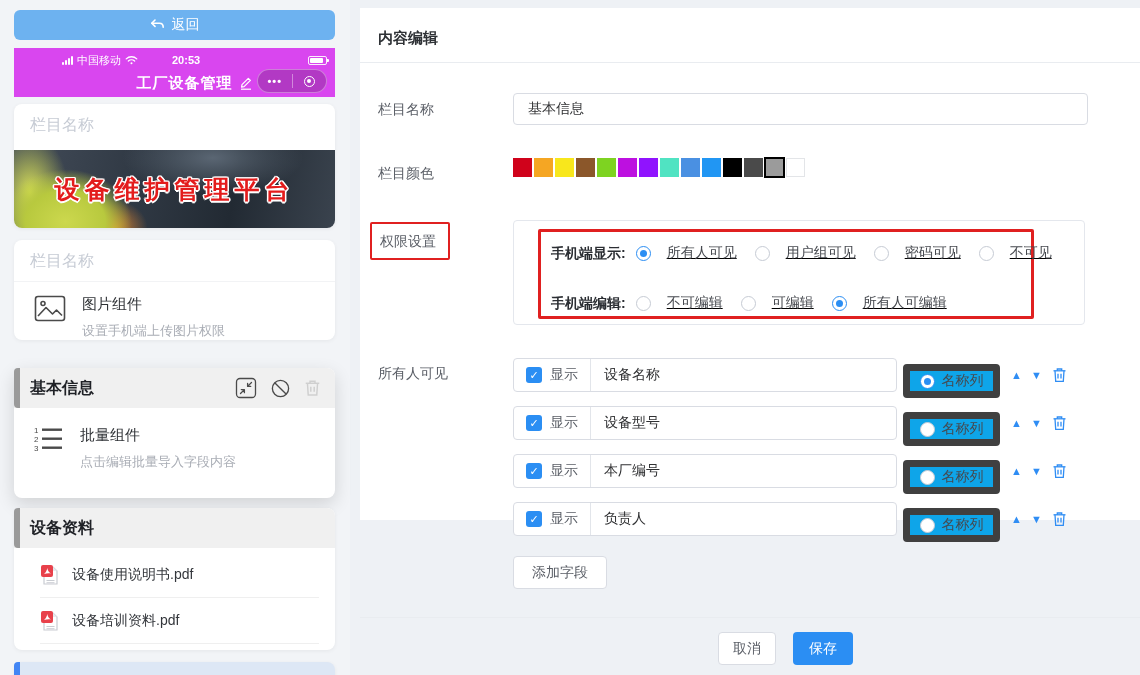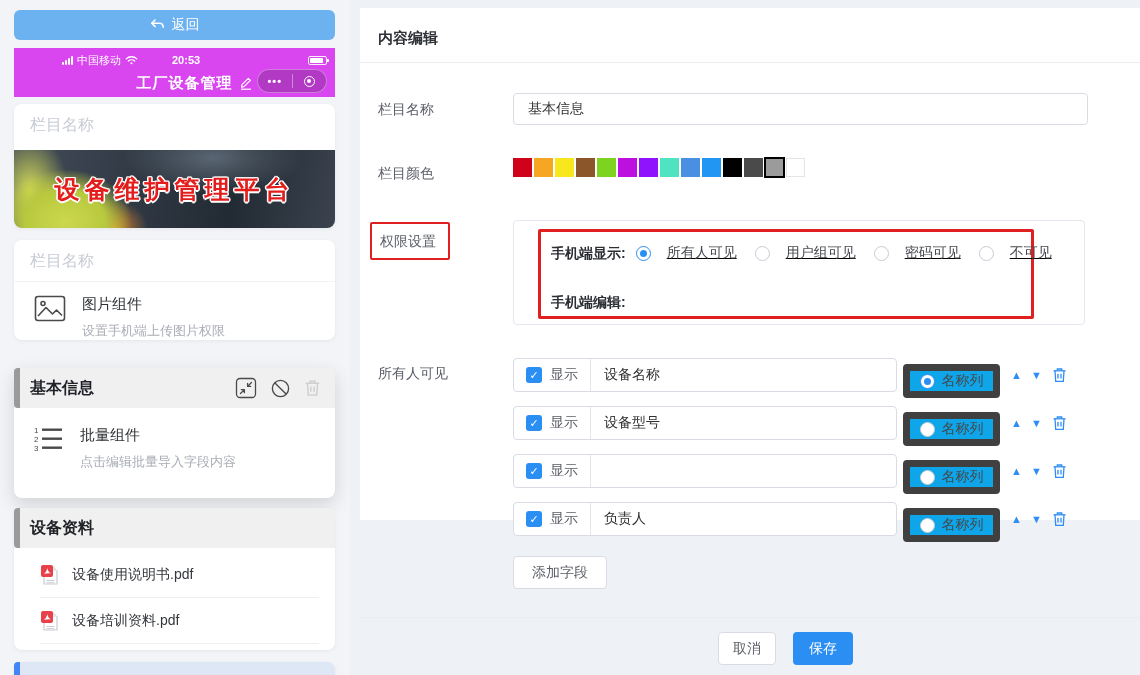--- a/index.html
+++ b/index.html
@@ -310,20 +310,30 @@
             </span><span class="radio-opt">
               <span class="radio"></span>
               <span class="radio-text">密码可见</span>
             </span><span class="radio-opt">
               <span class="radio"></span>
               <span class="radio-text">不可见</span>
             </span></span>
       </div>
       <div class="perm-row" id="perm-row-edit">
         <span class="perm-row-label">手机端编辑:</span>
+        <span id="edit-options"><span class="radio-opt">
+              <span class="radio"></span>
+              <span class="radio-text">不可编辑</span>
+            </span><span class="radio-opt">
+              <span class="radio"></span>
+              <span class="radio-text">可编辑</span>
+            </span><span class="radio-opt">
+              <span class="radio checked"></span>
+              <span class="radio-text">所有人可编辑</span>
+            </span></span>
       </div>
     </div>
   </div>
 
   <span class="form-label" style="top:357px">所有人可见</span>
   <div id="batch-rows">
       <div class="batch-row">
         <div class="batch-main">
           <span class="batch-show">
             <span class="checkbox">✓</span>
@@ -368,20 +378,21 @@
             <path d="M6 6.8 v4.6 M9 6.8 v4.6"></path>
           </svg>
         </span>
       </div>
       <div class="batch-row">
         <div class="batch-main">
           <span class="batch-show">
             <span class="checkbox">✓</span>
             <span class="show-label">显示</span>
           </span>
+          <input class="batch-input" value="本厂编号" style="">
         </div>
         <span class="batch-namecol">
           <span class="radio"></span>
           <span class="radio-text">名称列</span>
         </span>
         <span class="arrow">▲</span>
         <span class="arrow">▼</span>
         <span class="trash">
           <svg width="15" height="16" viewBox="0 0 15 16" fill="none" stroke="#2f8df4" stroke-width="1.3">
             <path d="M1.5 3.8 h12"></path>

